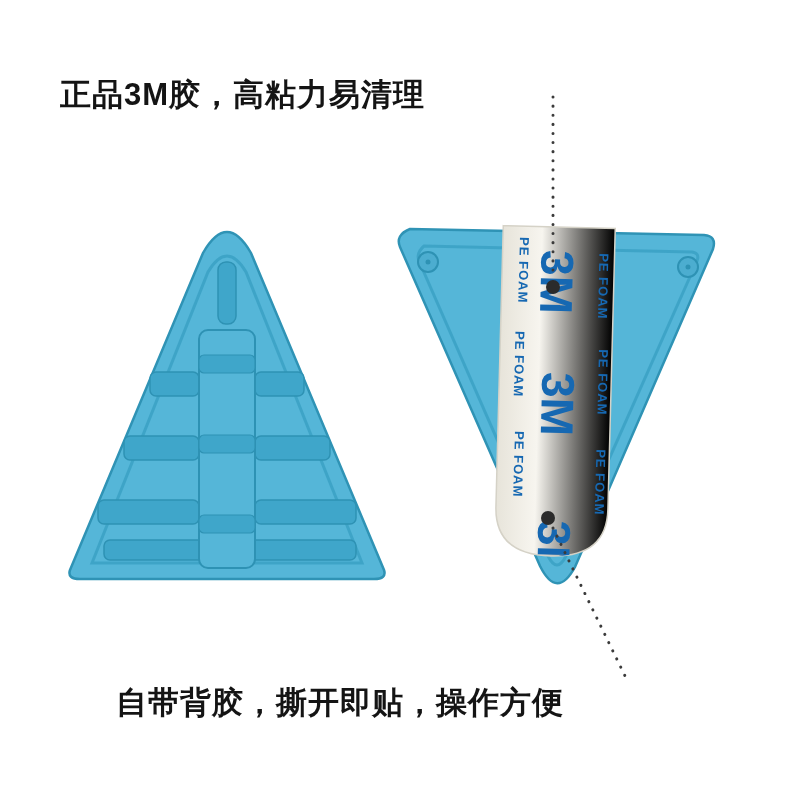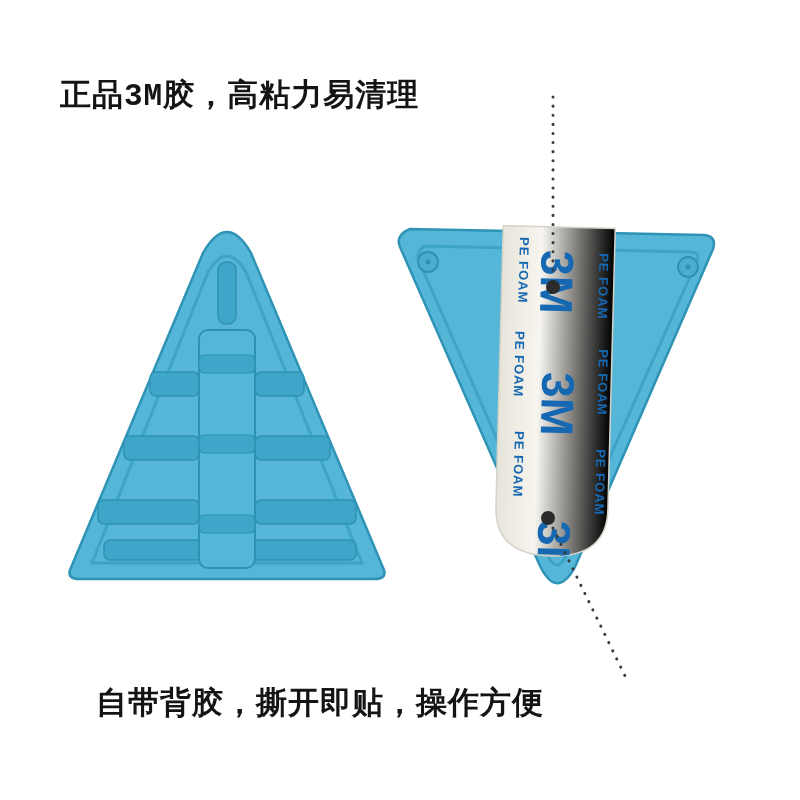--- a/index.html
+++ b/index.html
@@ -12,22 +12,22 @@
     font-family: "Liberation Sans", sans-serif;
   }
   .caption {
     position: absolute;
     color: #141414;
     font-size: 31px;
     font-weight: 600;
     letter-spacing: 1px;
     white-space: nowrap;
   }
-  .caption.top { left: 60px; top: 74px; font-family: Liberation Mono, monospace; }
-  .caption.bottom { left: 96px; top: 682px; text-align: right; }
+  .caption.top { left: 60px; top: 74px; }
+  .caption.bottom { left: 116px; top: 682px; text-align: right; }
   svg { position: absolute; left: 0; top: 0; }
   .tape-brand {
     font-family: "Liberation Sans", sans-serif;
     font-weight: bold;
     font-size: 46px;
     fill: #1668b2;
   }
   .tape-material {
     font-family: "Liberation Sans", sans-serif;
     font-weight: bold;

